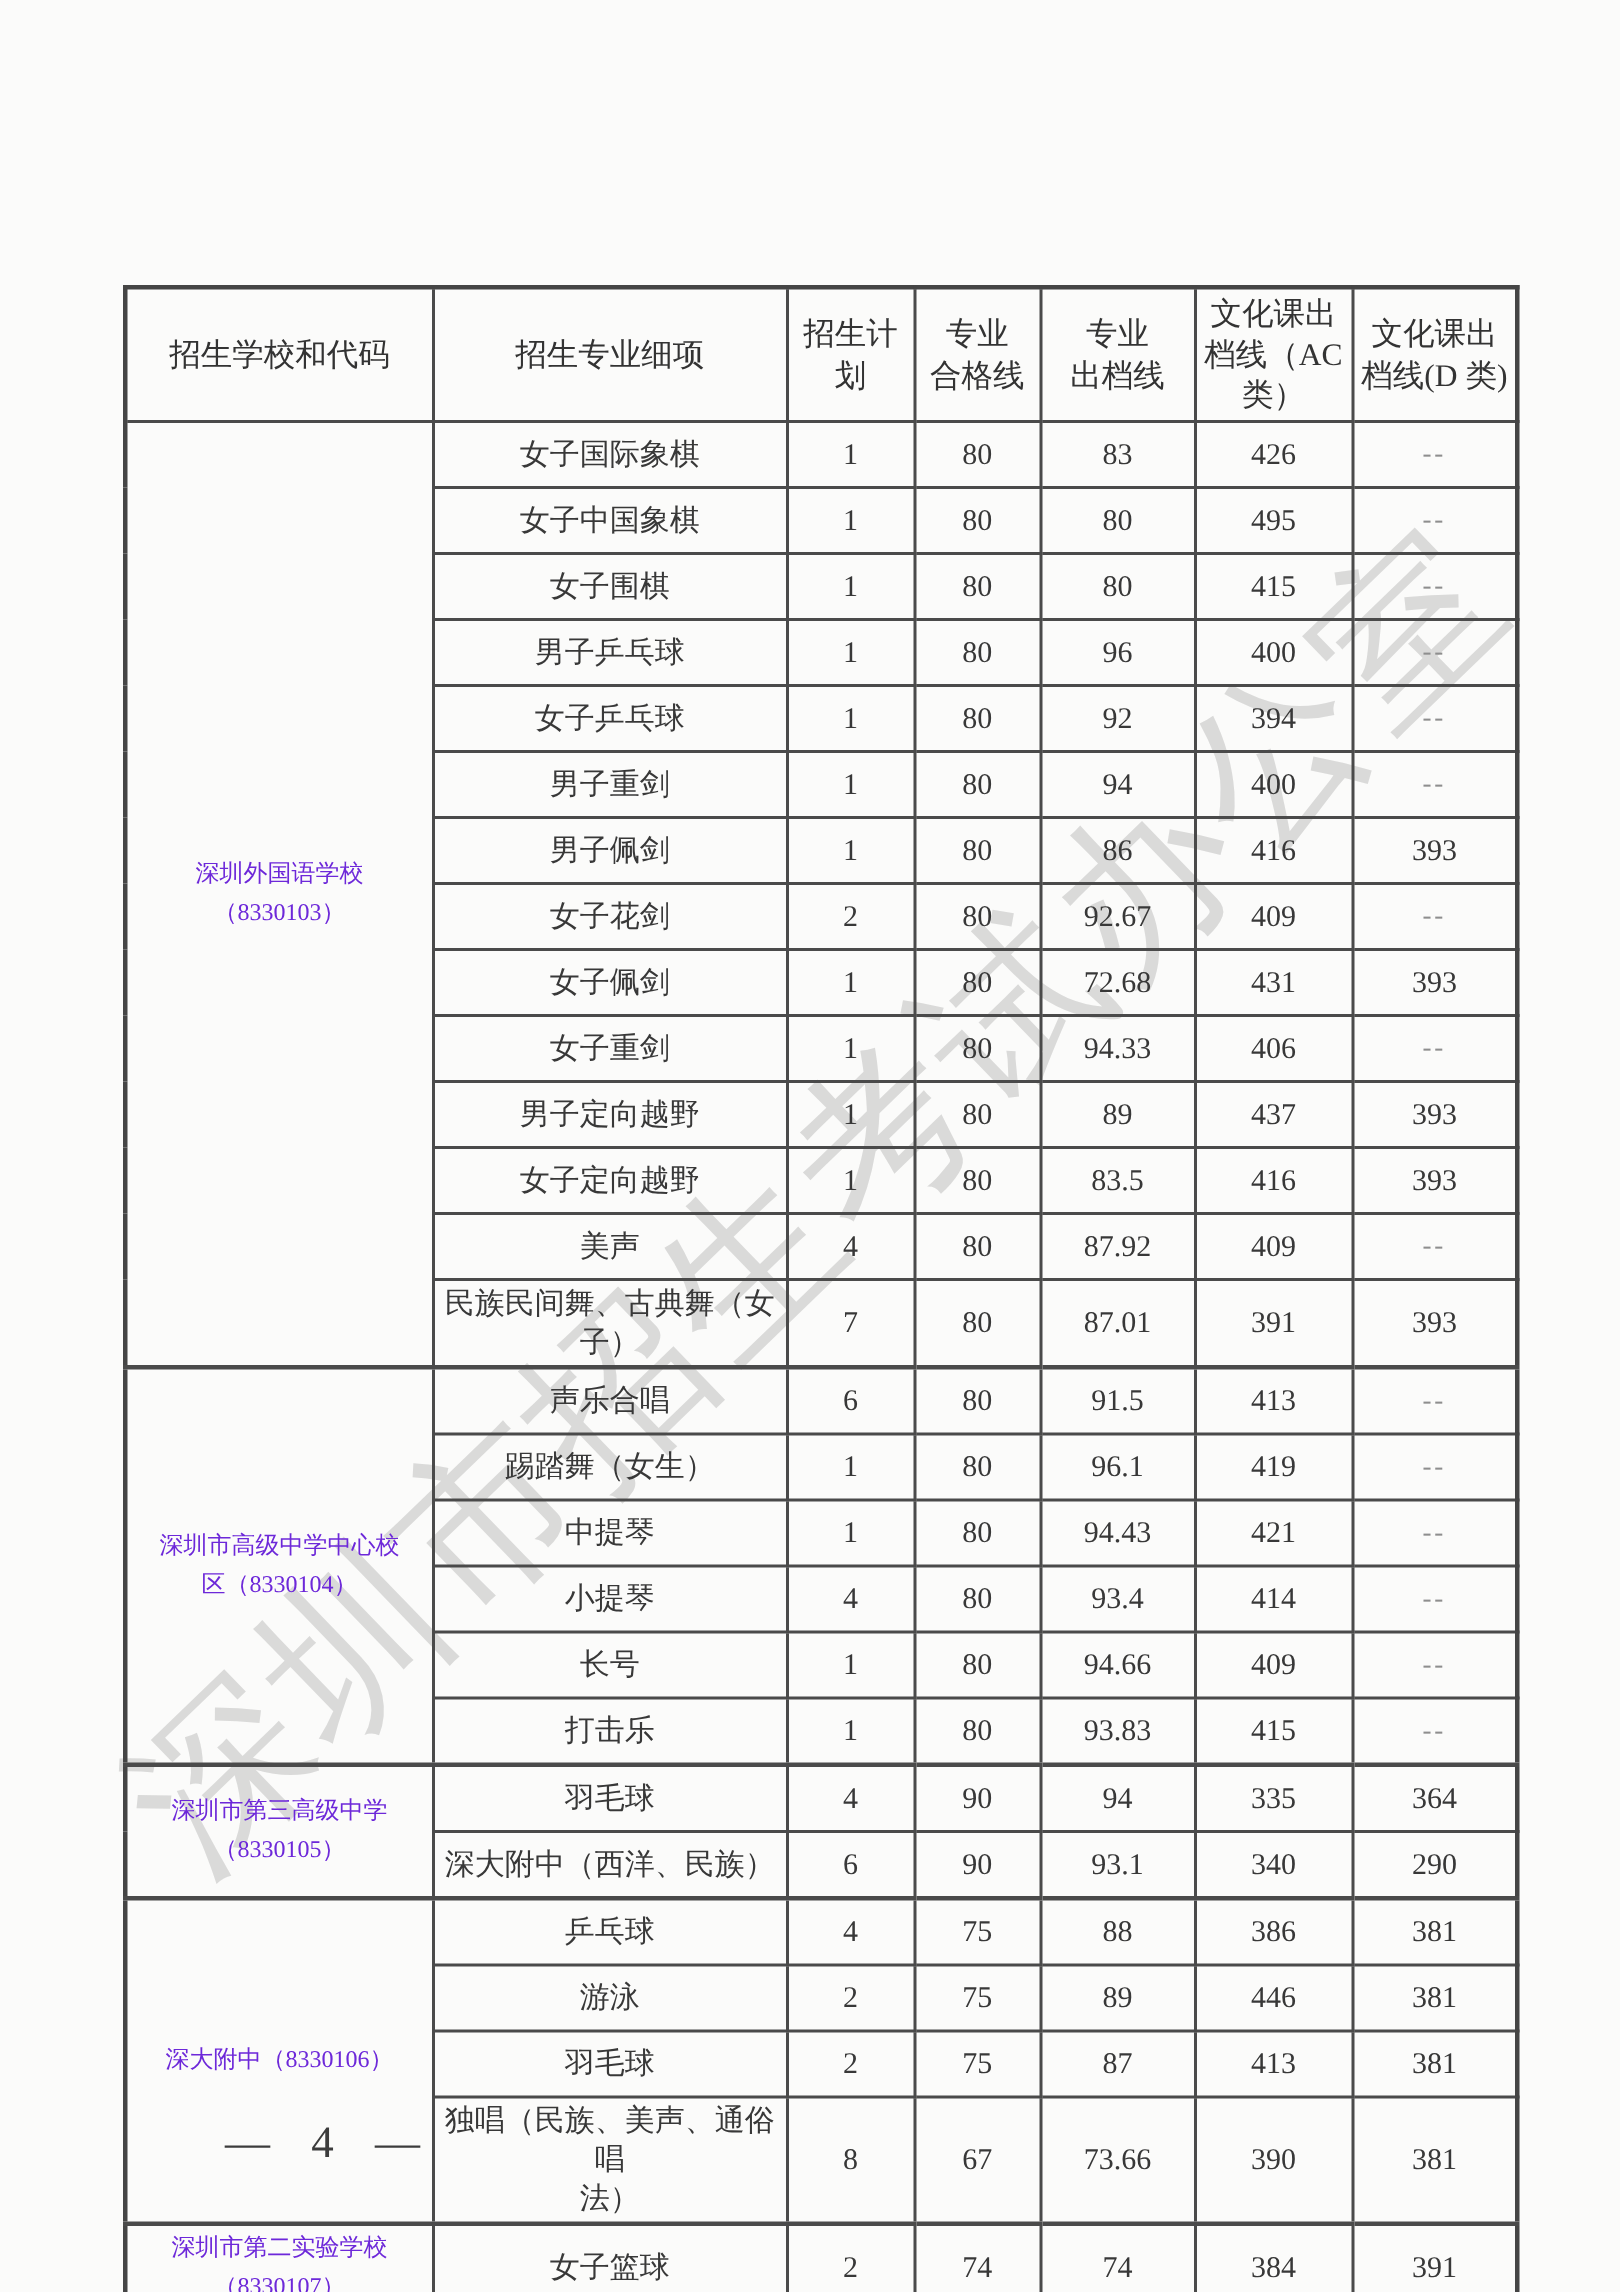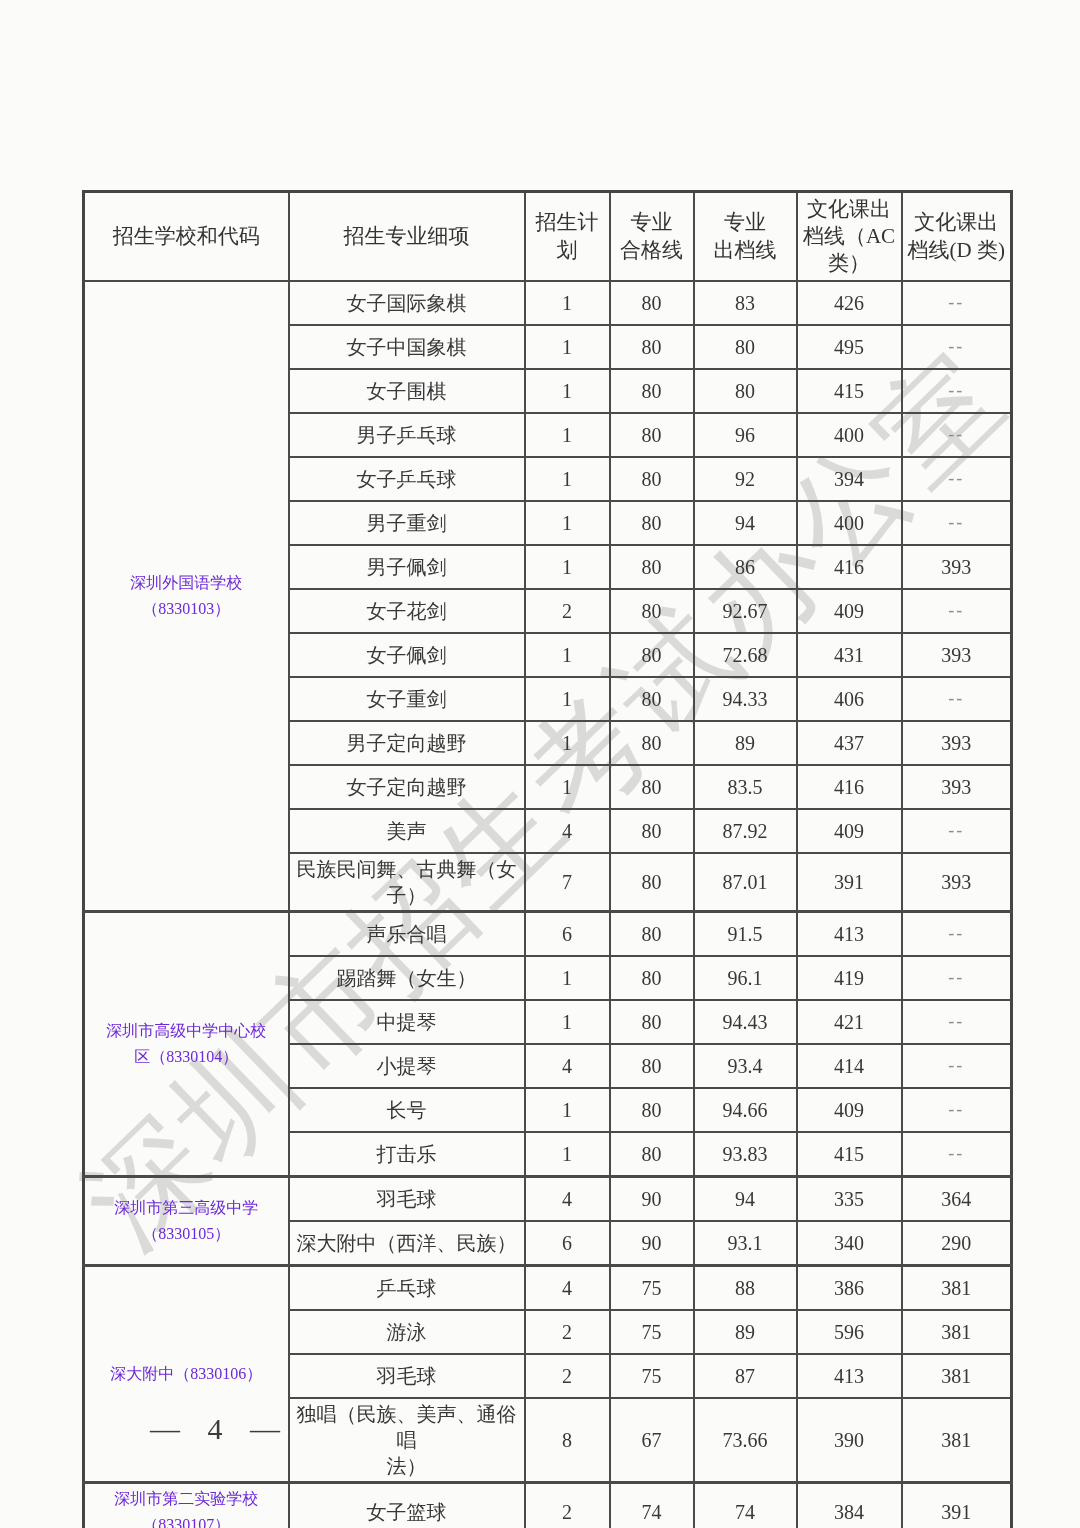--- a/index.html
+++ b/index.html
@@ -304,21 +304,21 @@
           <td>75</td>
           <td>88</td>
           <td>386</td>
           <td>381</td>
         </tr>
         <tr>
           <td>游泳</td>
           <td>2</td>
           <td>75</td>
           <td>89</td>
-          <td>596</td>
+          <td>446</td>
           <td>381</td>
         </tr>
         <tr>
           <td>羽毛球</td>
           <td>2</td>
           <td>75</td>
           <td>87</td>
           <td>413</td>
           <td>381</td>
         </tr>

